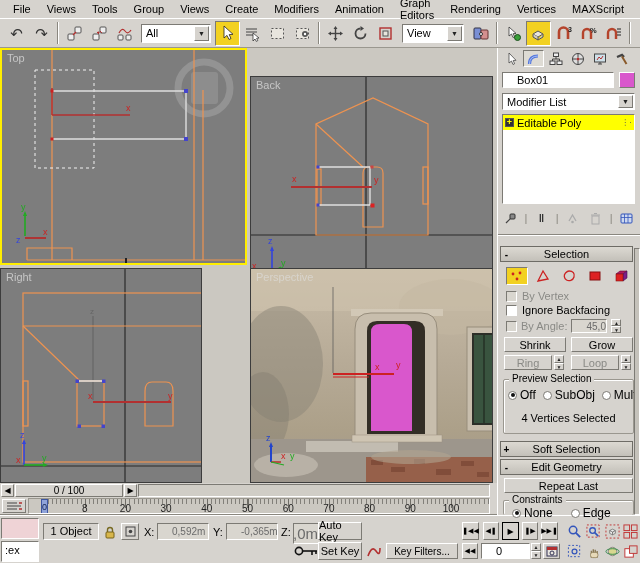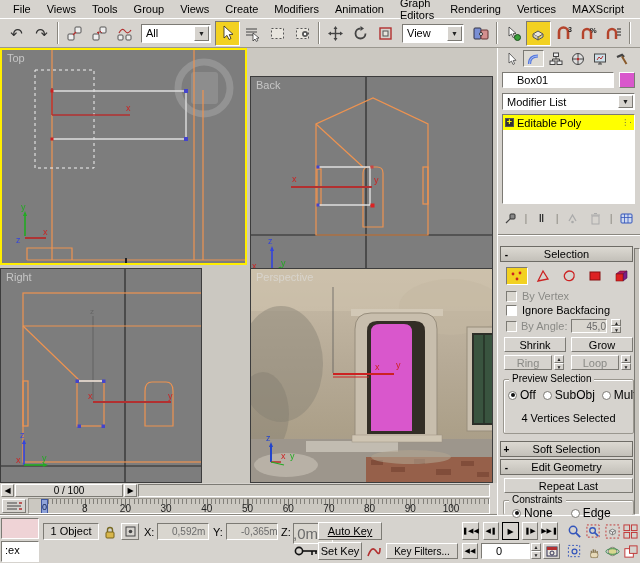--- a/index.html
+++ b/index.html
@@ -464,21 +464,21 @@
   <div class="tinybtn" style="left:292px;top:26px;width:28px;height:18px;">
     <svg width="26" height="14" viewBox="0 0 26 14">
         <circle cx="6" cy="7" r="3.6" fill="none" stroke="#111" stroke-width="1.6"></circle>
         <line x1="9.5" y1="7" x2="24" y2="7" stroke="#111" stroke-width="1.6"></line>
         <line x1="19" y1="7" x2="19" y2="11" stroke="#111" stroke-width="1.6"></line>
         <line x1="23" y1="7" x2="23" y2="10" stroke="#111" stroke-width="1.6"></line>
       </svg>
   </div>
 
 
-  <div class="btn abs" style="left:318px;top:6px;width:64px;height:18px;text-decoration:underline;">
+  <div class="btn abs" style="left:318px;top:6px;width:44px;height:18px;">
     <span>Auto Key</span>
   </div>
   <div class="btn abs" style="left:318px;top:26px;width:44px;height:18px;">
     <span>Set Key</span>
   </div>
   <div class="tinybtn" style="left:366px;top:27px;width:16px;height:16px;">
     <svg width="14" height="12" viewBox="0 0 14 12">
         <path d="M1,11 Q5,0 9,6 T13,3" fill="none" stroke="#b23030" stroke-width="1.6"></path>
       </svg>
   </div>

